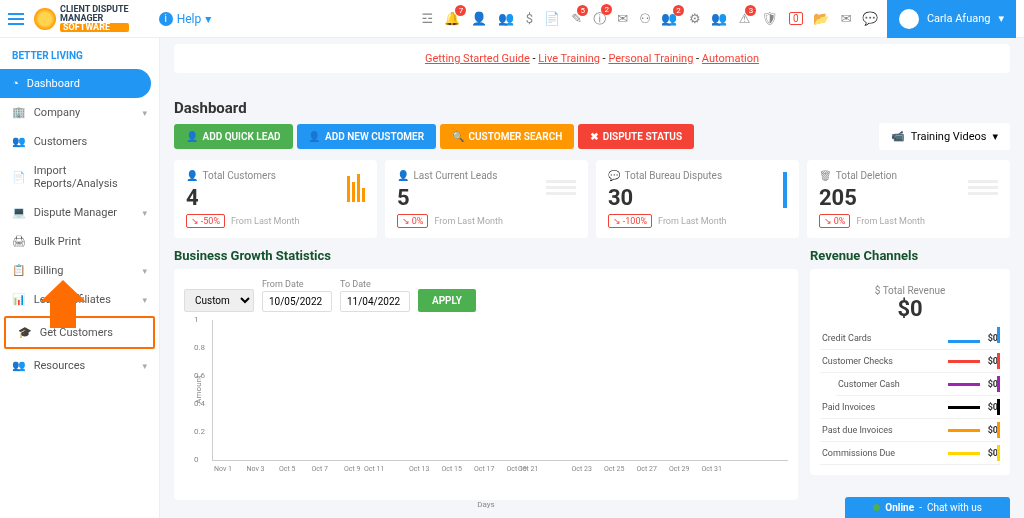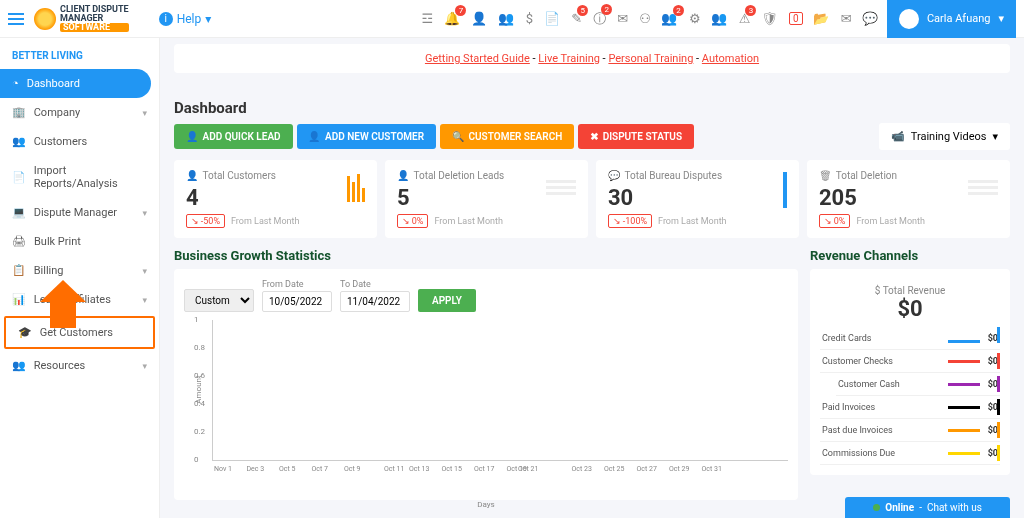--- a/index.html
+++ b/index.html
@@ -170,21 +170,21 @@
         <div class="bars">
             <span style="height:26px"></span>
             <span style="height:20px"></span>
             <span style="height:28px"></span>
             <span style="height:14px"></span>
           </div>
       </div>
       <div class="card">
         <div class="card-t">
             <span>👤</span>
-            <span>Total Deletion Leads</span>
+            <span>Last Current Leads</span>
           </div>
         <div class="card-v">5</div>
         <div class="card-f">
             <span class="pct">↘ 0%</span>
             <span class="flm">From Last Month</span>
           </div>
         <div class="lines">
             <span></span>
             <span></span>
             <span></span>
@@ -245,25 +245,25 @@
             <div id="yticks">
                 <div class="ytick" style="top: 135px;">0</div>
                 <div class="ytick" style="top: 107px;">0.2</div>
                 <div class="ytick" style="top: 79px;">0.4</div>
                 <div class="ytick" style="top: 51px;">0.6</div>
                 <div class="ytick" style="top: 23px;">0.8</div>
                 <div class="ytick" style="top: -5px;">1</div>
               </div>
               <div id="xticks">
                 <div class="xtick" style="left: 30px;">Nov 1</div>
-                <div class="xtick" style="left: 62.5px;">Dec 3</div>
+                <div class="xtick" style="left: 62.5px;">Nov 3</div>
                 <div class="xtick" style="left: 95px;">Oct 5</div>
                 <div class="xtick" style="left: 127.5px;">Oct 7</div>
                 <div class="xtick" style="left: 160px;">Oct 9</div>
-                <div class="xtick" style="left: 200px; text-align: right;">Oct 11</div>
+                <div class="xtick" style="left: 180px; text-align: right;">Oct 11</div>
                 <div class="xtick" style="left: 225px;">Oct 13</div>
                 <div class="xtick" style="left: 257.5px;">Oct 15</div>
                 <div class="xtick" style="left: 290px;">Oct 17</div>
                 <div class="xtick" style="left: 322.5px;">Oct 19</div>
                 <div class="xtick" style="left: 334px;">Oct 21</div>
                 <div class="xtick" style="left: 387.5px;">Oct 23</div>
                 <div class="xtick" style="left: 420px;">Oct 25</div>
                 <div class="xtick" style="left: 452.5px;">Oct 27</div>
                 <div class="xtick" style="left: 485px;">Oct 29</div>
                 <div class="xtick" style="left: 517.5px;">Oct 31</div>

